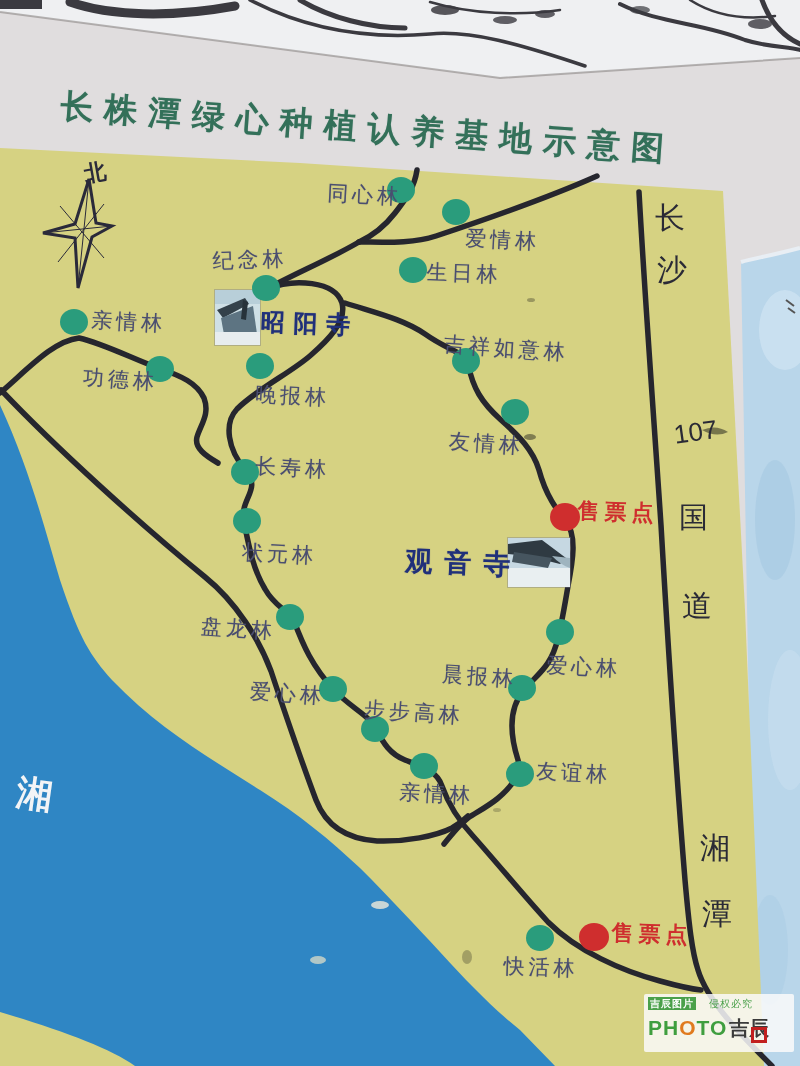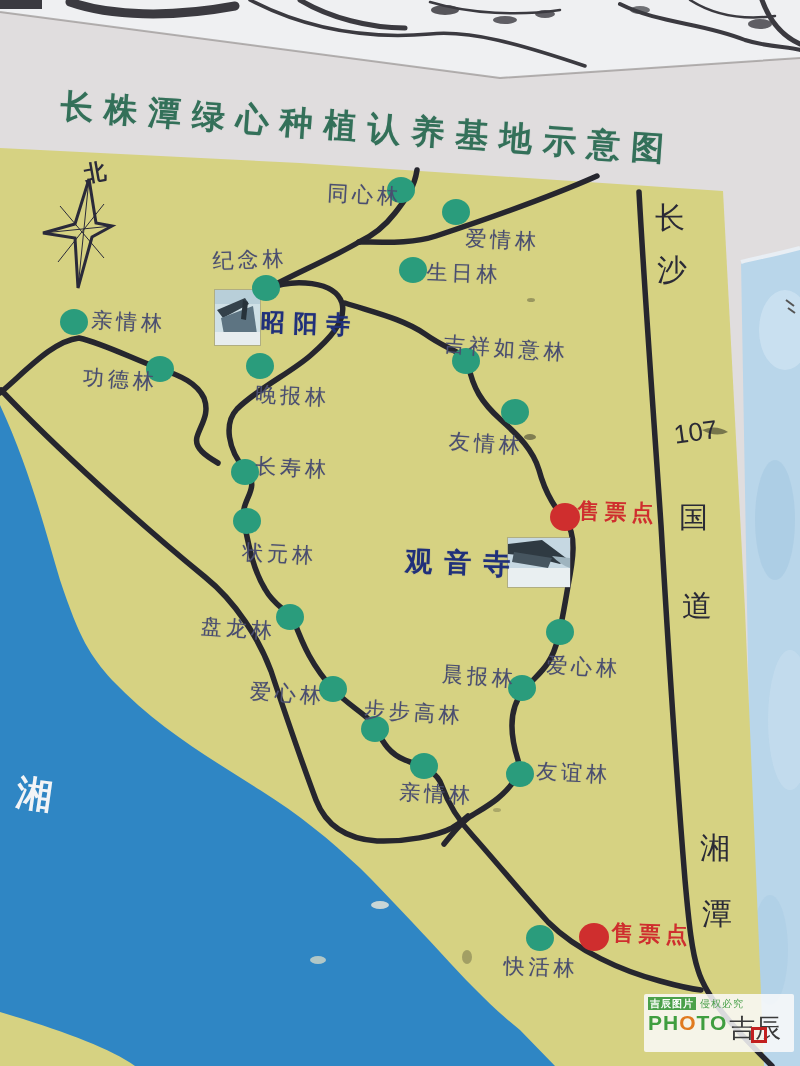--- a/index.html
+++ b/index.html
@@ -30,27 +30,27 @@
          color:var(--title);letter-spacing:11px;white-space:nowrap;
          transform:rotate(4.1deg);transform-origin:left top;
          text-shadow:0 0 1px rgba(51,112,89,.4);}
   .temple-photo{position:absolute;box-shadow:0 0 0 1px rgba(120,120,130,.4);}
   #photo-zhaoyang{left:215px;top:290px;width:45px;height:55px;}
   #photo-guanyin{left:508px;top:538px;width:62px;height:49px;}
   
   #watermark{position:absolute;left:644px;top:994px;width:142px;height:54px;
              background:rgba(250,250,250,.85);border-radius:2px;padding:2px 4px;
              overflow:visible;}
-  .wm-row1{display:flex;align-items:center;gap:4px;height:15px;}
+  .wm-row1{display:flex;align-items:center;gap:13px;height:15px;}
   .wm-chip{background:#4aa04a;color:#fff;font-size:10px;font-weight:700;
            padding:0 2px;letter-spacing:1px;line-height:13px;}
   .wm-notice{color:#4aa04a;font-size:10px;font-weight:400;letter-spacing:1px;}
-  .wm-row2{display:flex;align-items:flex-start;height:34px;}
+  .wm-row2{display:flex;align-items:center;height:34px;}
   .wm-photo{font-size:21px;font-weight:800;letter-spacing:1px;}
-  .wm-logo{font-size:26px;font-weight:400;color:#3a3a3a;letter-spacing:0;
+  .wm-logo{font-size:20px;font-weight:700;color:#3a3a3a;letter-spacing:0;
            margin-left:2px;white-space:nowrap;}
   .wm-red{position:absolute;left:107px;top:33px;width:10px;height:10px;
           border:3px solid #c22020;background:transparent;}
 </style>
 </head>
 <body>
 
 <div id="scene">
 
   <svg width="800" height="1066" viewBox="0 0 800 1066">

